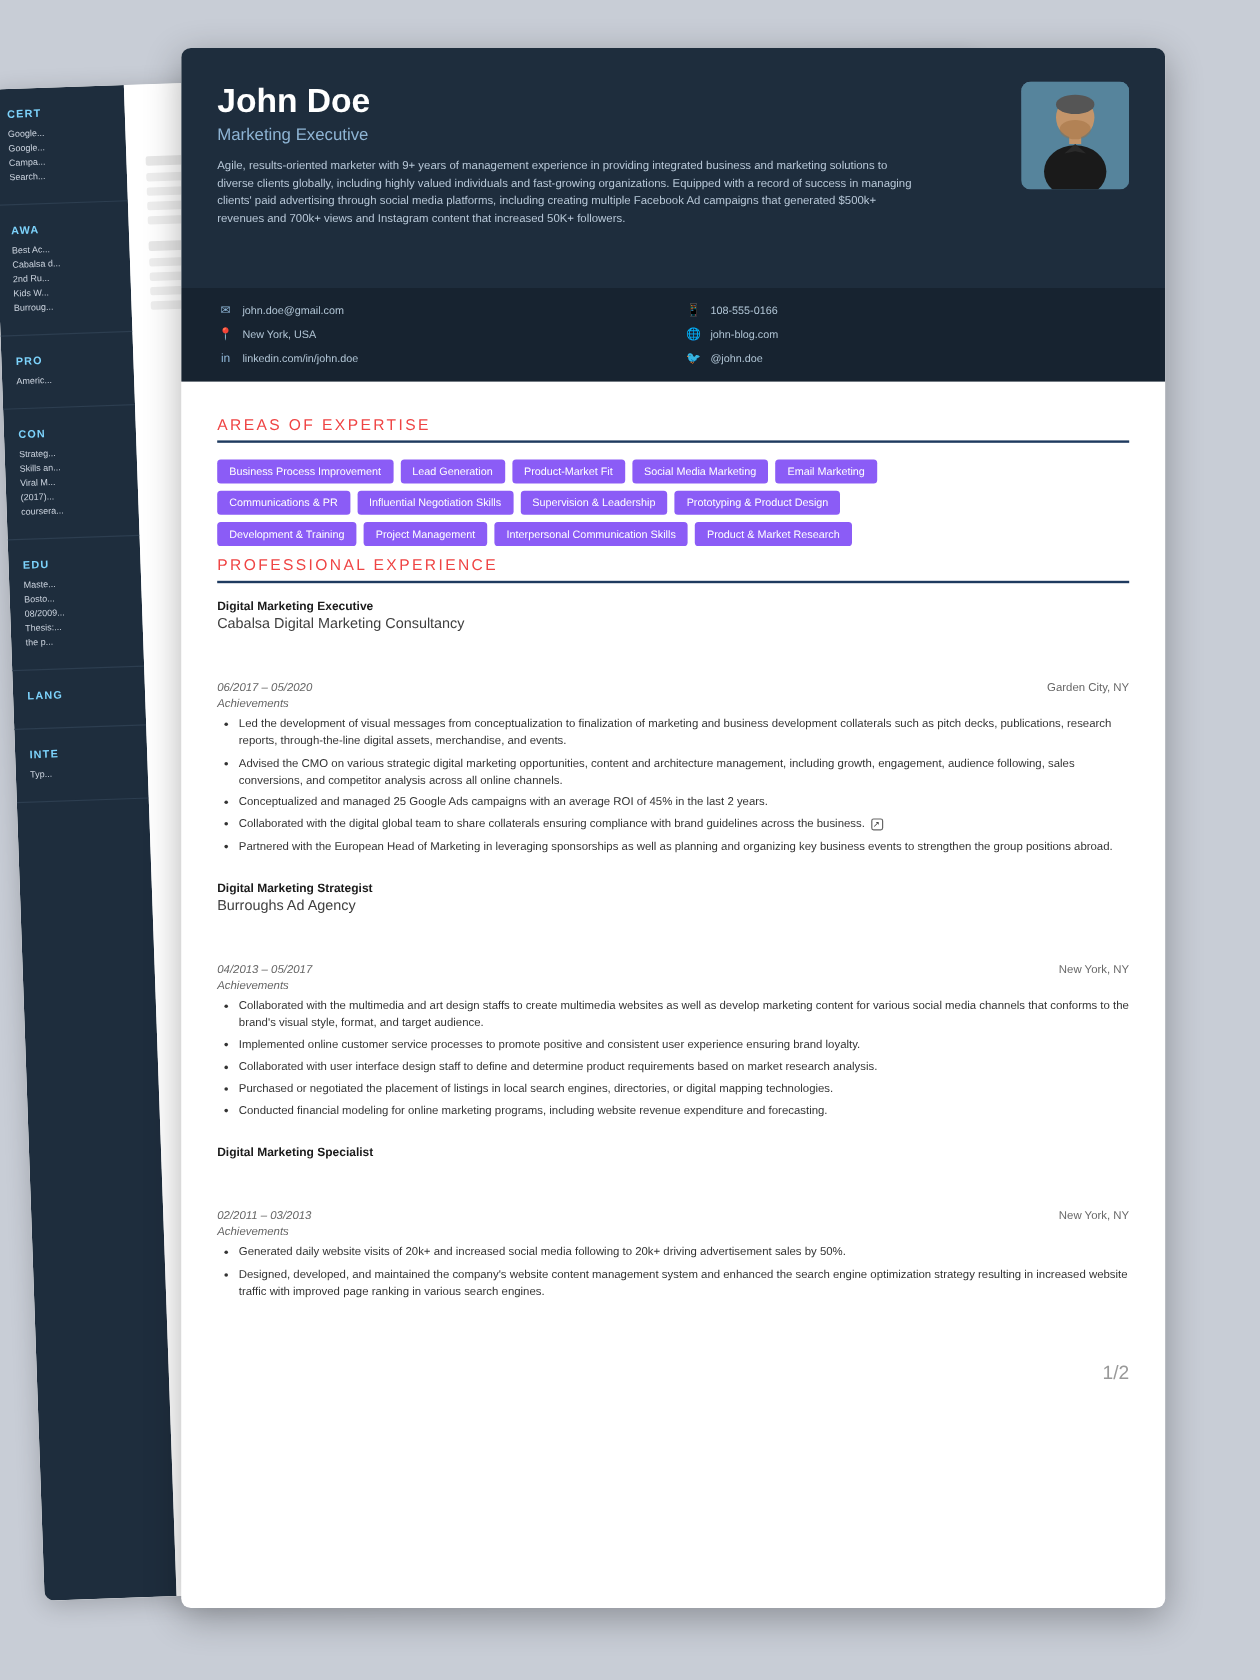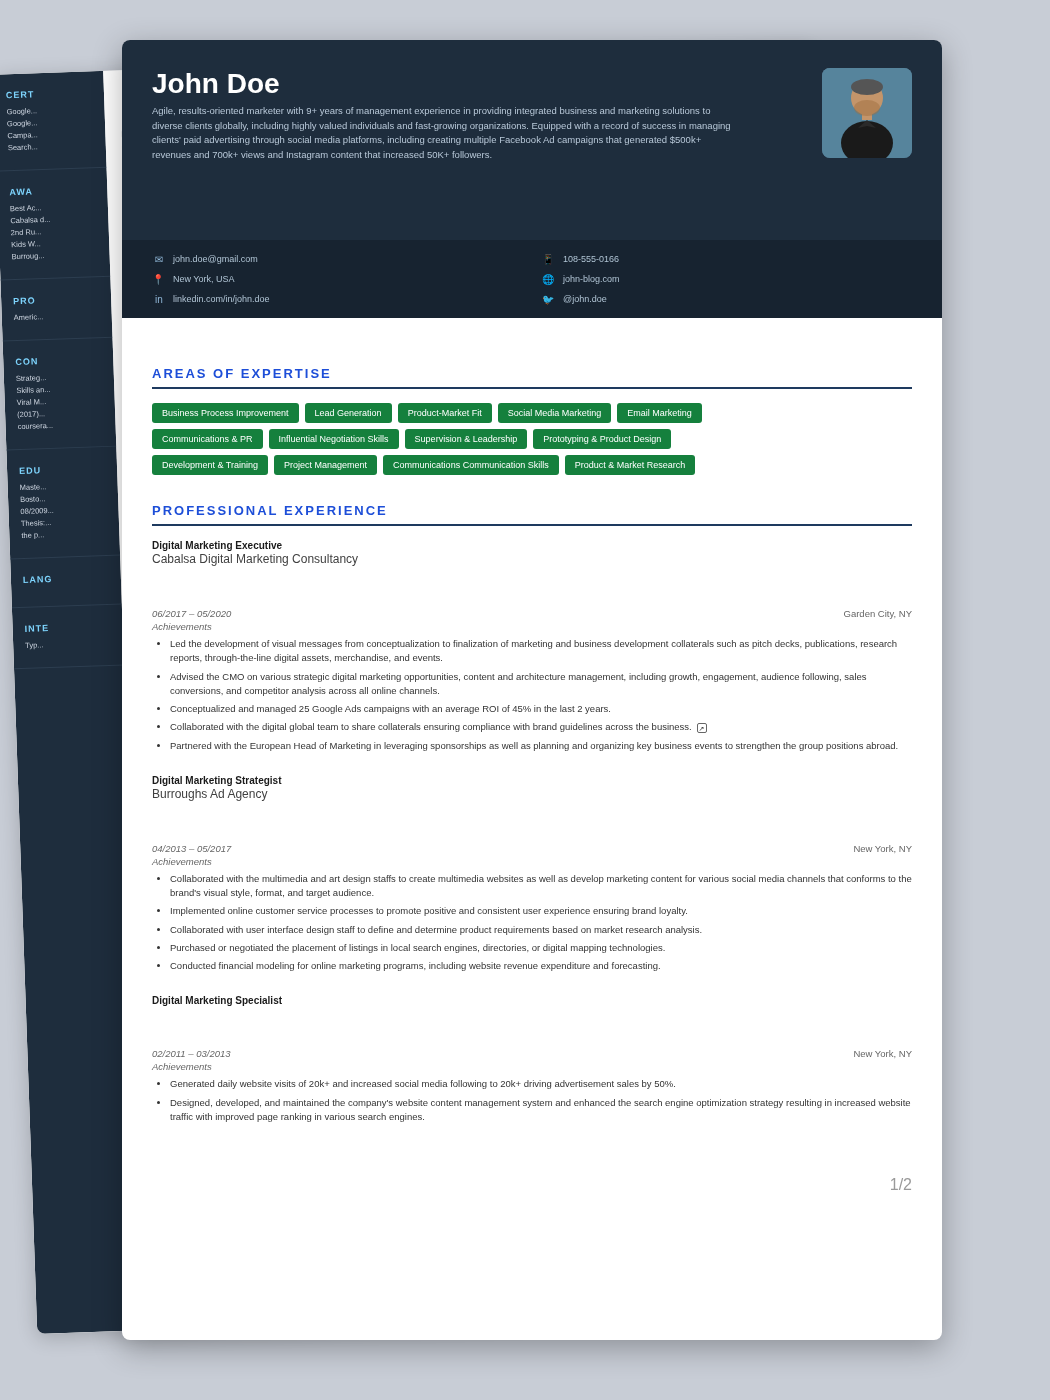--- a/index.html
+++ b/index.html
@@ -69,21 +69,21 @@
     .sidebar-item-text {
       color: #cdd5e0;
       font-size: 7.5px;
       line-height: 1.6;
     }
 
     
     .page-main {
       position: absolute;
       top: 0;
-      left: 47px;
+      left: 76px;
       width: 820px;
       min-height: 1300px;
       background: #fff;
       border-radius: 8px;
       box-shadow: 0 8px 30px rgba(0,0,0,0.3);
       overflow: hidden;
     }
 
     
     .resume-header {
@@ -172,41 +172,41 @@
       font-size: 10px;
     }
 
     
     .resume-body {
       padding: 20px 30px;
     }
 
     
     .section-title {
-      color: #1d4ed8;
+      color: #ef4444;
       font-size: 13px;
-      font-weight: bold;
+      font-weight: normal;
       letter-spacing: 2px;
       text-transform: uppercase;
       border-bottom: 2px solid #1e3a5f;
       padding-bottom: 6px;
       margin-bottom: 14px;
-      margin-top: 28px;
+      margin-top: 8px;
     }
 
     
     .tags-container {
       display: flex;
       flex-wrap: wrap;
       gap: 6px;
       margin-bottom: 6px;
     }
 
     .tag {
-      background: #15803d;
+      background: #8b5cf6;
       color: #fff;
       font-size: 9px;
       padding: 5px 10px;
       border-radius: 3px;
       white-space: nowrap;
     }
 
     
     .job-block {
       margin-bottom: 22px;
@@ -372,20 +372,21 @@
       <div class="bg-page-number">2/2</div>
     </div>
   </div>
 
   <div class="page-main">
 
     <div class="resume-header">
       <div class="header-top">
         <div class="header-name-block">
           <h1 class="header-name">John Doe</h1>
+          <div class="header-title">Marketing Executive</div>
           <p class="header-summary">Agile, results-oriented marketer with 9+ years of management experience in providing integrated business and marketing solutions to diverse clients globally, including highly valued individuals and fast-growing organizations. Equipped with a record of success in managing clients' paid advertising through social media platforms, including creating multiple Facebook Ad campaigns that generated $500k+ revenues and 700k+ views and Instagram content that increased 50K+ followers.</p>
         </div>
         <div class="header-photo">
           <div class="header-photo-inner">
 
             <svg width="90" height="90" viewBox="0 0 90 90">
               <rect width="90" height="90" fill="#4a6b80"></rect>
 
               <rect width="90" height="90" fill="#5b8fa8" opacity="0.7"></rect>
 
@@ -446,21 +447,21 @@
       </div>
       <div class="tags-container">
         <span class="tag">Communications &amp; PR</span>
         <span class="tag">Influential Negotiation Skills</span>
         <span class="tag">Supervision &amp; Leadership</span>
         <span class="tag">Prototyping &amp; Product Design</span>
       </div>
       <div class="tags-container">
         <span class="tag">Development &amp; Training</span>
         <span class="tag">Project Management</span>
-        <span class="tag">Communications Communication Skills</span>
+        <span class="tag">Interpersonal Communication Skills</span>
         <span class="tag">Product &amp; Market Research</span>
       </div>
 
       <h2 class="section-title">PROFESSIONAL EXPERIENCE</h2>
 
       <div class="job-block">
         <div class="job-title">Digital Marketing Executive</div>
         <div class="job-company">Cabalsa Digital Marketing Consultancy</div>
         <div class="job-meta">
           <span class="job-dates">06/2017 – 05/2020</span>

